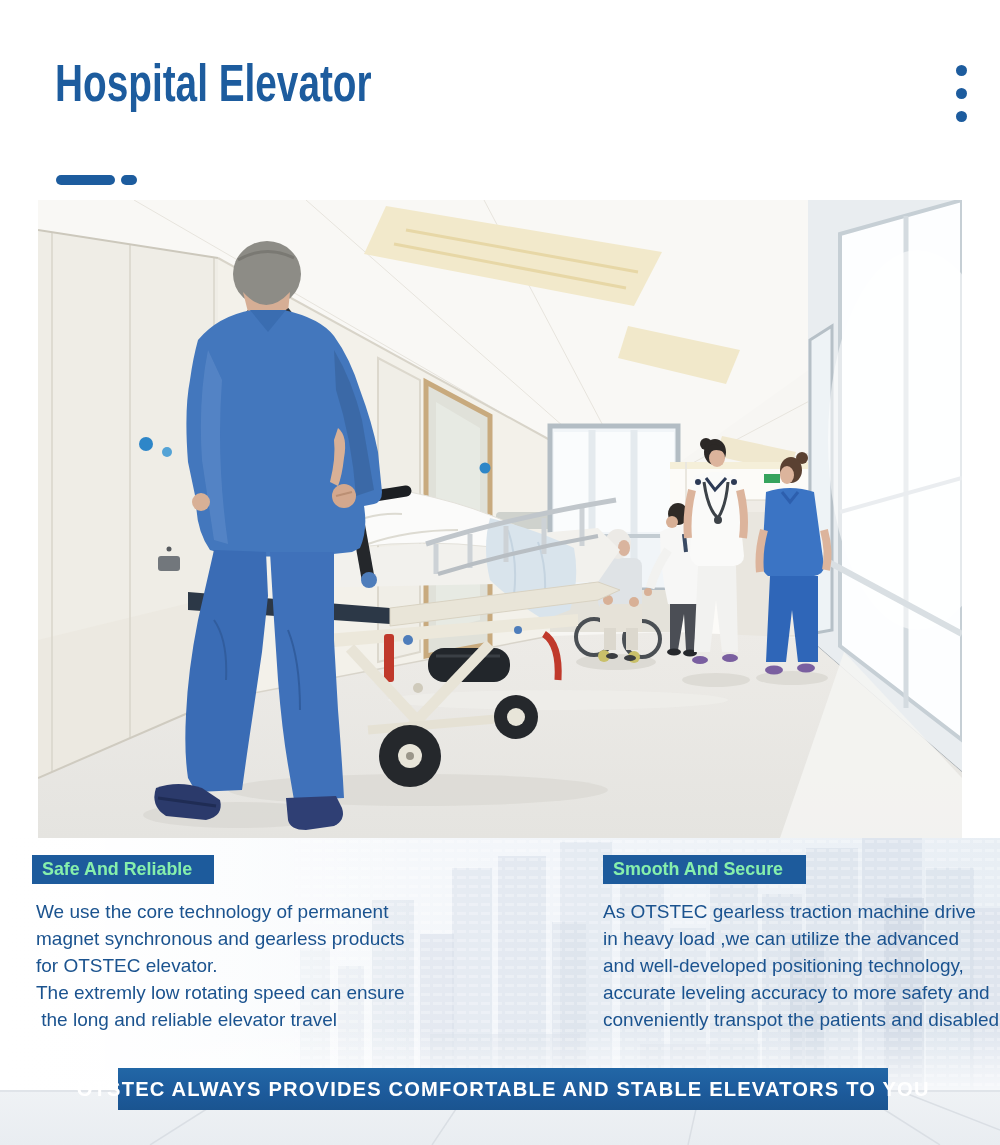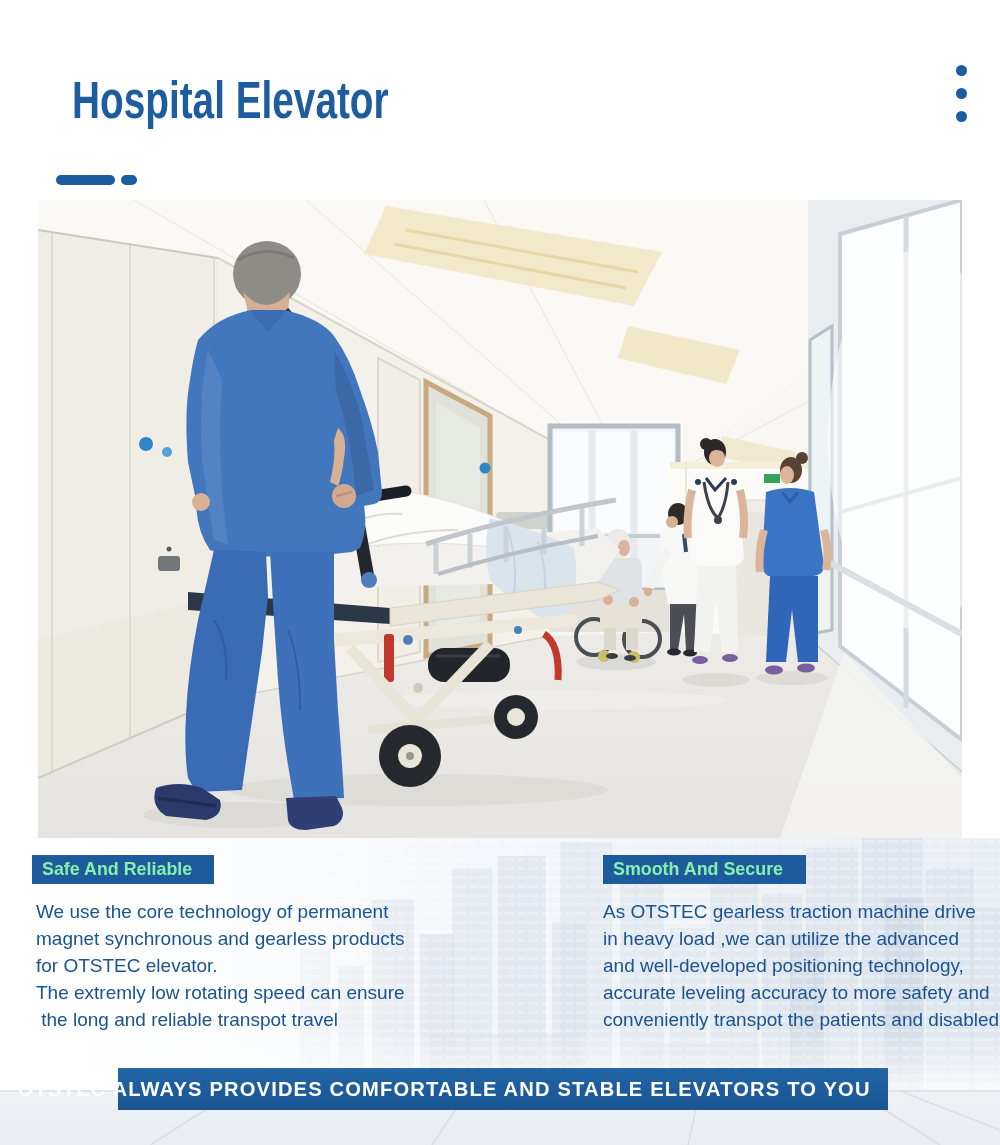--- a/index.html
+++ b/index.html
@@ -1,19 +1,19 @@
 <!DOCTYPE html>
 <html><head>
 <meta charset="utf-8">
 <style>
   html,body{margin:0;padding:0;background:#ffffff;}
   .page{position:relative;width:1000px;height:1145px;background:#ffffff;overflow:hidden;
         font-family:"Liberation Sans",sans-serif;}
   
-  .title{position:absolute;left:55px;top:56px;margin:17px;font-size:51px;line-height:56px;
+  .title{position:absolute;left:55px;top:56px;margin:0;font-size:51px;line-height:56px;
          font-weight:700;color:#1d5c9e;white-space:nowrap;}
   .title span{display:inline-block;transform:scaleX(.76);transform-origin:left center;letter-spacing:0px;}
   .kebab{position:absolute;left:951px;top:65px;width:22px;}
   .kebab i{display:block;width:11px;height:11px;border-radius:50%;background:#1d5c9e;margin:0 0 12px 5px;}
   
   .divider-bar{position:absolute;left:56px;top:175px;width:59px;height:10px;border-radius:5px;background:#1d5c9e;}
   .divider-dot{position:absolute;left:121px;top:175px;width:16px;height:10px;border-radius:5px;background:#1d5c9e;}
   
   .photo{position:absolute;left:38px;top:200px;width:924px;height:638px;overflow:hidden;}
   .photo svg{display:block;}
@@ -25,21 +25,21 @@
                  padding:3px 12px 4px 10px;white-space:nowrap;}
   .feature-badge span{display:inline-block;transform:scaleX(.94);transform-origin:left center;}
   .feature-lines{margin-top:14px;}
   .t-line{font-size:19px;line-height:27px;color:#1b538f;white-space:pre;}
   .f-left{left:32px;top:855px;width:440px;}
   .f-left .feature-lines{margin-left:4px;}
   .f-right{left:603px;top:855px;width:380px;}
   
   .banner{position:absolute;left:118px;top:1068px;width:770px;height:42px;
           background:linear-gradient(180deg,#2267a6 0%,#1d5b9c 55%,#1a5490 100%);
-          display:flex;align-items:center;justify-content:flex-end;}
+          display:flex;align-items:center;justify-content:center;}
   .banner span{display:inline-block;color:#ffffff;font-size:21px;font-weight:700;letter-spacing:1.2px;
                transform:scaleX(.96);white-space:nowrap;}
 </style>
 </head>
 <body>
 
 <div class="page">
 
   <div class="lower-bg">
     <svg width="1000" height="307" viewBox="0 0 1000 307">
@@ -310,21 +310,21 @@
     </svg>
   </div>
 
   <div class="feature f-left">
     <div class="feature-badge"><span>Safe And Reliable</span></div>
     <div class="feature-lines">
       <div class="t-line">We use the core technology of permanent</div>
       <div class="t-line">magnet synchronous and gearless products</div>
       <div class="t-line">for OTSTEC elevator.</div>
       <div class="t-line">The extremly low rotating speed can ensure</div>
-      <div class="t-line"> the long and reliable transpot travel</div>
+      <div class="t-line"> the long and reliable elevator travel</div>
     </div>
   </div>
 
   <div class="feature f-right">
     <div class="feature-badge"><span>Smooth And Secure</span></div>
     <div class="feature-lines">
       <div class="t-line">As OTSTEC gearless traction machine drive</div>
       <div class="t-line">in heavy load ,we can utilize the advanced</div>
       <div class="t-line">and well-developed positioning technology,</div>
       <div class="t-line">accurate leveling accuracy to more safety and</div>

